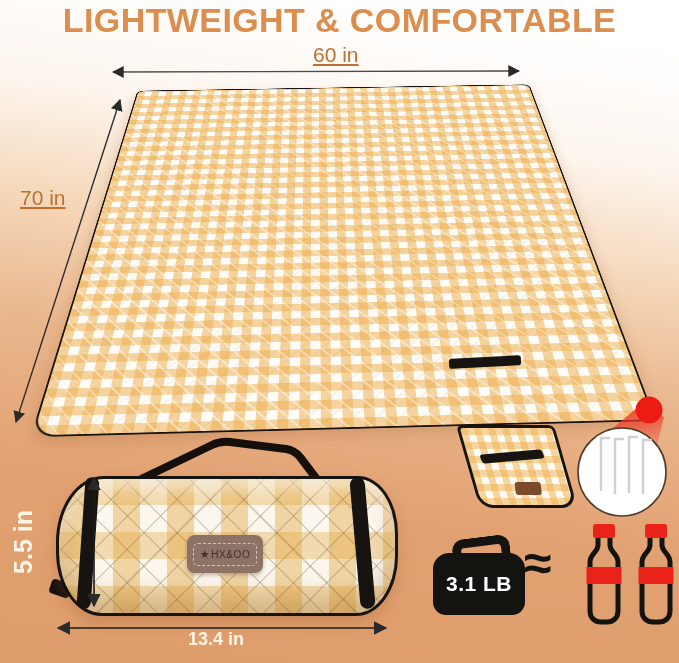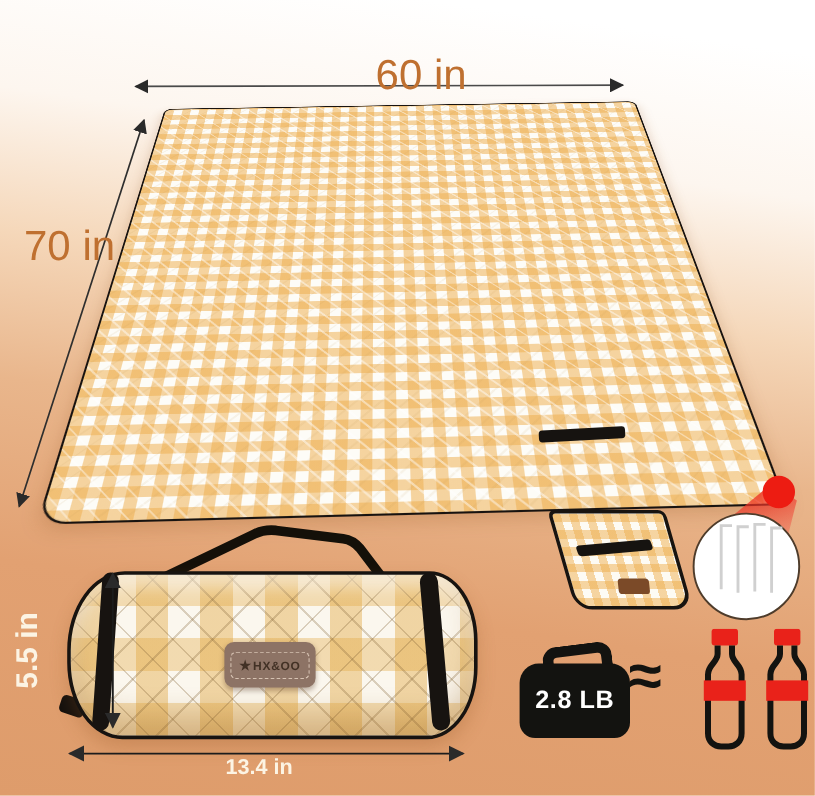--- a/index.html
+++ b/index.html
@@ -62,53 +62,54 @@
   }
   .roll-strap-left{position:absolute;left:22px;top:-2px;width:14px;height:132px;background:#171310;border-radius:12px;transform:rotate(4deg);}
   .roll-strap-right{position:absolute;left:296px;top:-2px;width:15px;height:132px;background:#171310;border-radius:12px;transform:rotate(-5deg);}
   .patch{
     position:absolute;left:128px;top:56px;width:76px;height:38px;background:#8d7365;
     border-radius:8px;display:flex;align-items:center;justify-content:center;
     box-shadow:0 2px 4px rgba(80,50,25,.35);
   }
   .patch-inner{
     border:1px dashed #d6c2b2;border-radius:5px;padding:4px 6px;
-    color:#4231251;color:#423125;font-size:10px;font-weight:bold;letter-spacing:.6px;white-space:nowrap;
+    color:#4231251;color:#423125;font-size:10px;font-weight:normal;letter-spacing:.6px;white-space:nowrap;
   }
   .patch-star{font-size:11px;margin-right:1px;}
   
   .weight{position:absolute;left:433px;top:536px;width:92px;height:80px;}
   .weight-handle{
     position:absolute;left:20px;top:1px;width:40px;height:30px;
     border:9px solid #131310;border-bottom:none;border-radius:12px 12px 0 0;
     transform:rotate(-7deg);
   }
   .weight-body{
     position:absolute;left:0;top:17px;width:92px;height:62px;background:#131310;
     border-radius:16px 16px 13px 13px;display:flex;align-items:center;justify-content:center;
     color:#ffffff;font-size:21px;font-weight:bold;letter-spacing:.5px;
   }
   .approx{position:absolute;left:524px;top:538px;font-size:50px;font-weight:bold;color:#131310;line-height:1;}
   .bottle{position:absolute;width:40px;height:103px;}
   .bottle.b1{left:584px;top:524px;}
   .bottle.b2{left:636px;top:524px;}
   
-  .dim{position:absolute;color:#bf7030;font-size:35px;}
+  .dim{position:absolute;color:#bf7030;font-size:21px;text-decoration:underline;}
   .dim-60{left:313px;top:43px;}
   .dim-80{left:20px;top:186px;}
   .dim-light{position:absolute;color:#fcf4e4;font-weight:bold;}
   .dim-55{left:-15px;top:530px;width:72px;height:24px;text-align:center;font-size:25px;transform:rotate(-90deg);}
   .dim-134{left:150px;top:629px;width:132px;text-align:center;font-size:18px;}
   svg.layer{position:absolute;left:0;top:0;pointer-events:none;}
 </style>
 </head>
 <body>
 
 <div class="stage">
 
+  <div class="headline">LIGHTWEIGHT &amp; COMFORTABLE</div>
 
   <div class="blanket-wrap">
     <div class="blanket-surface"></div>
   </div>
   <div class="blanket-handle-strap"></div>
 
   <div class="flap">
     <div class="flap-strap"></div>
     <div class="flap-patch"></div>
   </div>
@@ -156,21 +157,21 @@
     <line x1="58" y1="628" x2="386" y2="628" stroke="#1c1c1c" stroke-width="1.6" marker-start="url(#ah)" marker-end="url(#ah)"></line>
   </svg>
 
   <div class="dim dim-60">60 in</div>
   <div class="dim dim-80">70 in</div>
   <div class="dim-light dim-55">5.5 in</div>
   <div class="dim-light dim-134">13.4 in</div>
 
   <div class="weight">
     <div class="weight-handle"></div>
-    <div class="weight-body">2.8 LB</div>
+    <div class="weight-body">3.1 LB</div>
   </div>
   <div class="approx">≈</div>
 
   <svg class="bottle b1" viewBox="0 0 40 103">
     <rect x="9" y="0" width="22" height="14" rx="2.5" fill="#e9221a"></rect>
     <path d="M14,14 v7 c0,7 -8,9 -8,17 v49 c0,7 5,11 11,11 h6 c6,0 11,-4 11,-11 v-49 c0,-8 -8,-10 -8,-17 v-7" fill="none" stroke="#131310" stroke-width="5"></path>
     <rect x="2.5" y="43" width="35" height="17" fill="#e9221a"></rect>
   </svg>
   <svg class="bottle b2" viewBox="0 0 40 103">
     <rect x="9" y="0" width="22" height="14" rx="2.5" fill="#e9221a"></rect>

